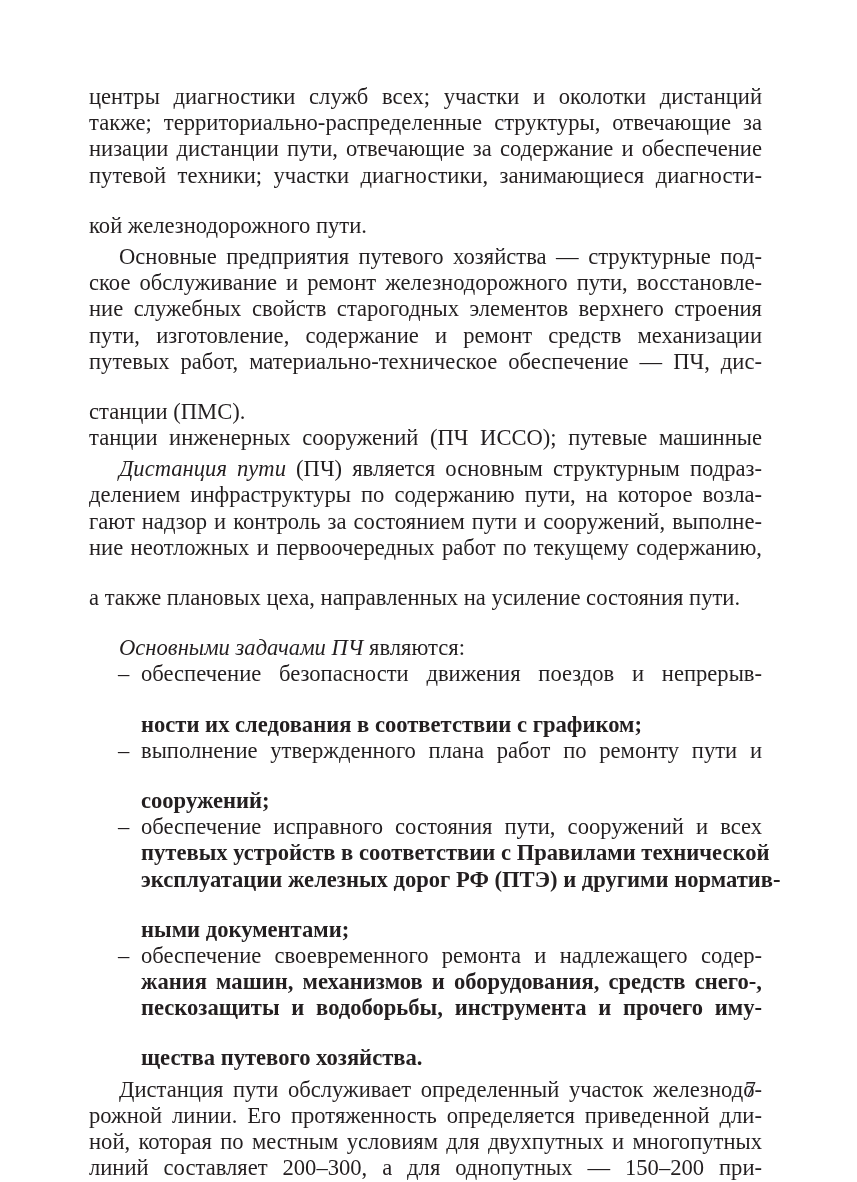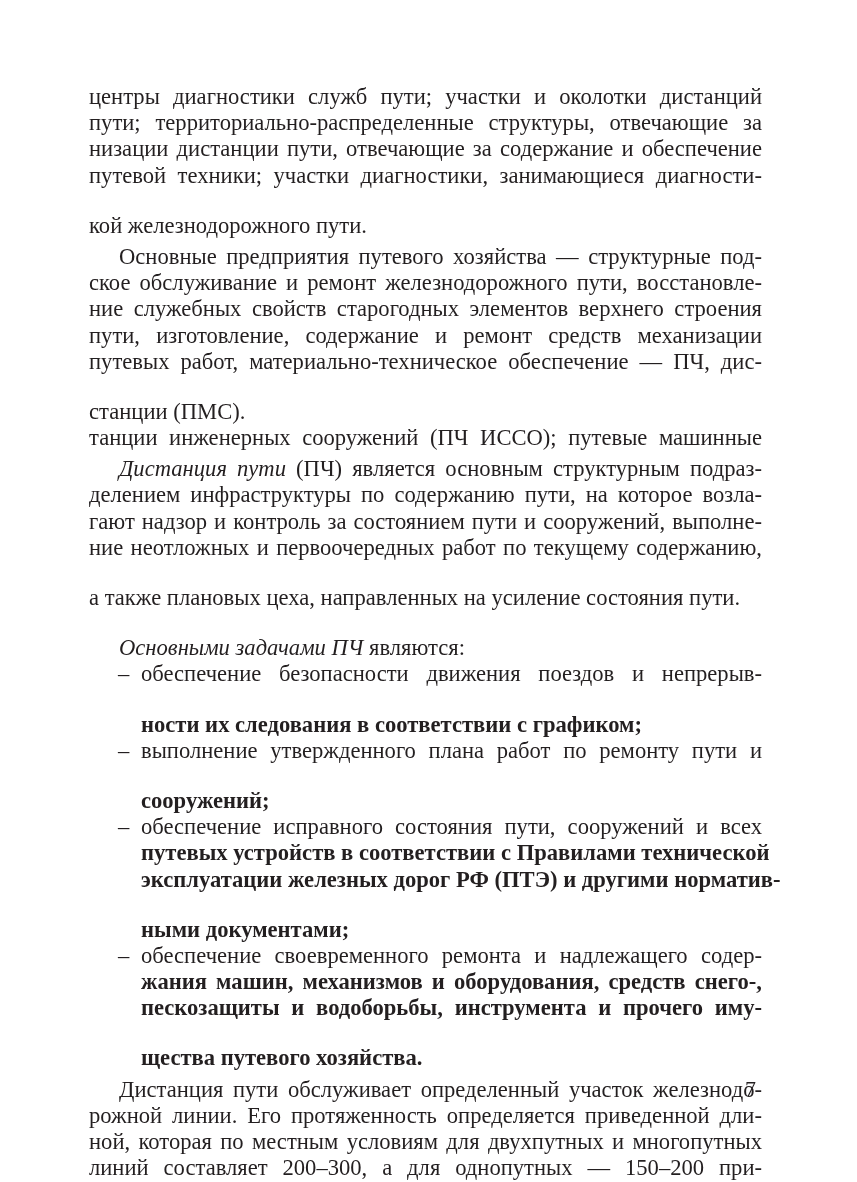--- a/index.html
+++ b/index.html
@@ -24,22 +24,22 @@
     font-size: 22px; color: #231f20;
   }
   em { font-style: italic; }
 </style>
 </head>
 <body>
 
 <div class="page">
 
   <div class="para">
-    <span class="ln">центры диагностики служб пути; участки и околотки дистанций</span>
-    <span class="ln">пути; территориально-распределенные структуры, отвечающие за</span>
+    <span class="ln">центры диагностики служб всех; участки и околотки дистанций</span>
+    <span class="ln">также; территориально-распределенные структуры, отвечающие за</span>
     <span class="ln">низации дистанции пути, отвечающие за содержание и обеспечение</span>
     <span class="ln">путевой техники; участки диагностики, занимающиеся диагности-</span>
     <span class="ln last">кой железнодорожного пути.</span>
   </div>
   <div class="gap"></div>
 
   <div class="para">
     <span class="ln indent">Основные предприятия путевого хозяйства — структурные под-</span>
     <span class="ln">ское обслуживание и ремонт железнодорожного пути, восстановле-</span>
     <span class="ln">ние служебных свойств старогодных элементов верхнего строения</span>

